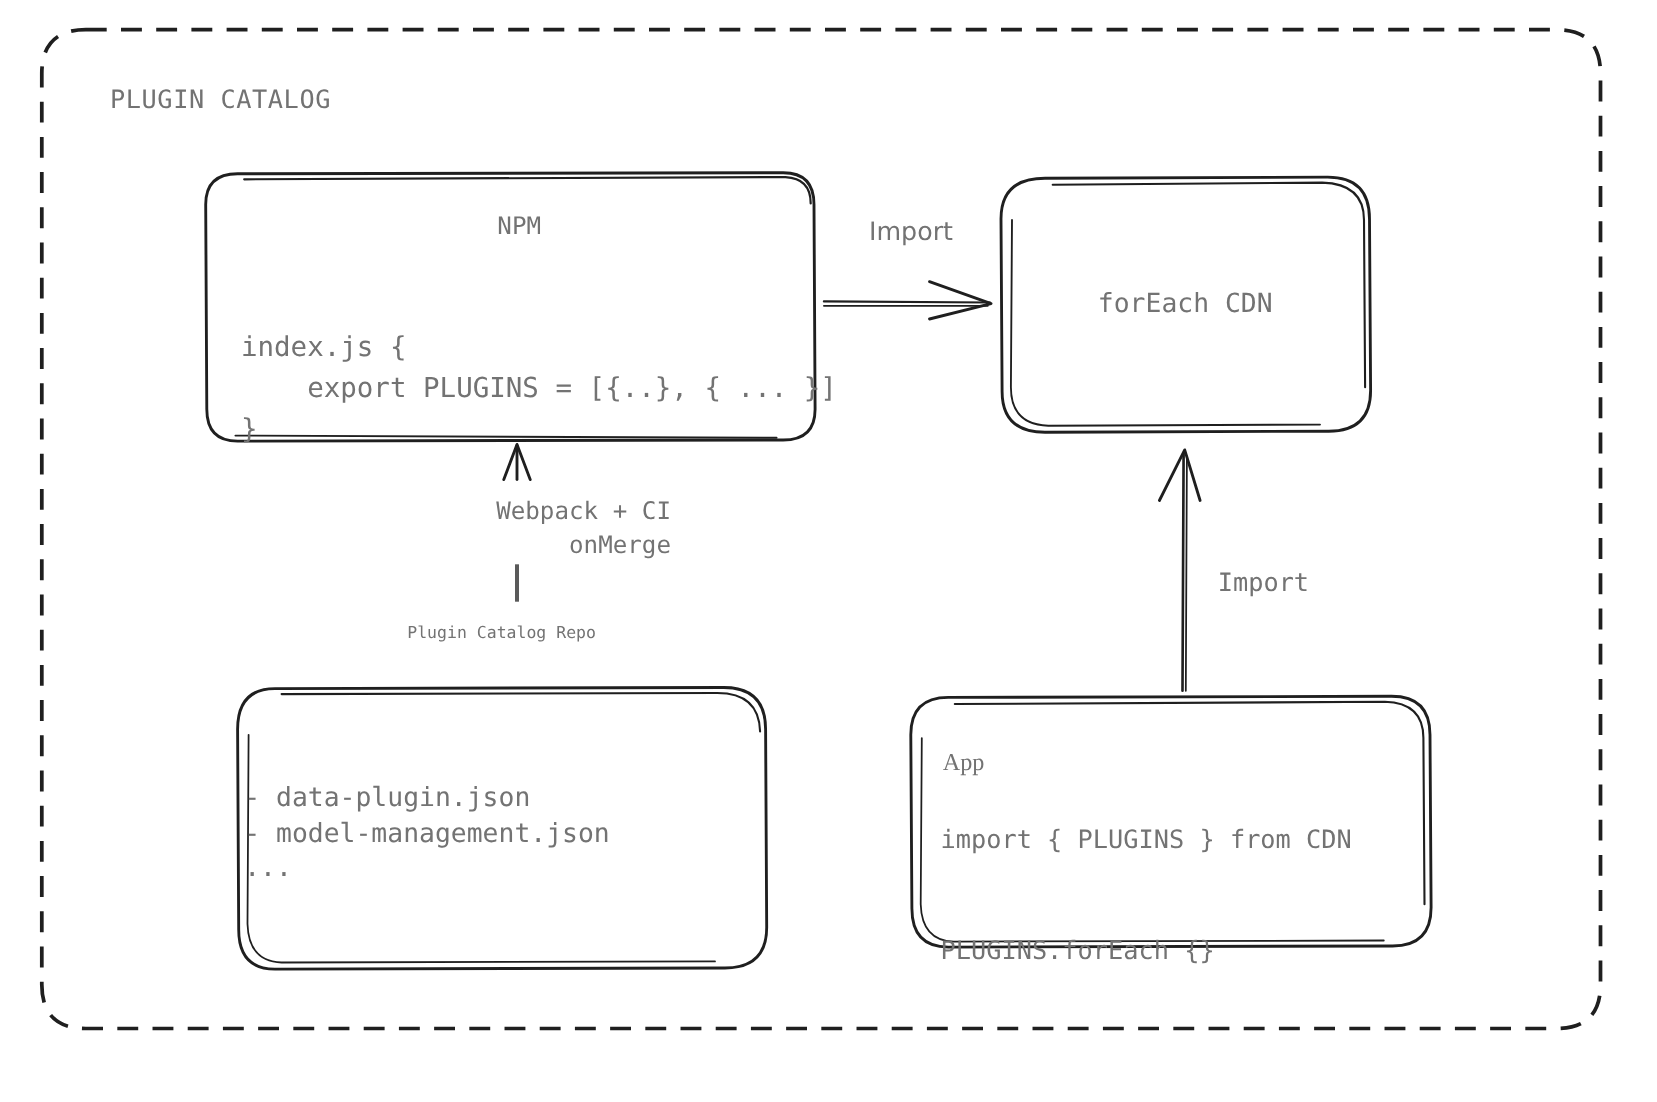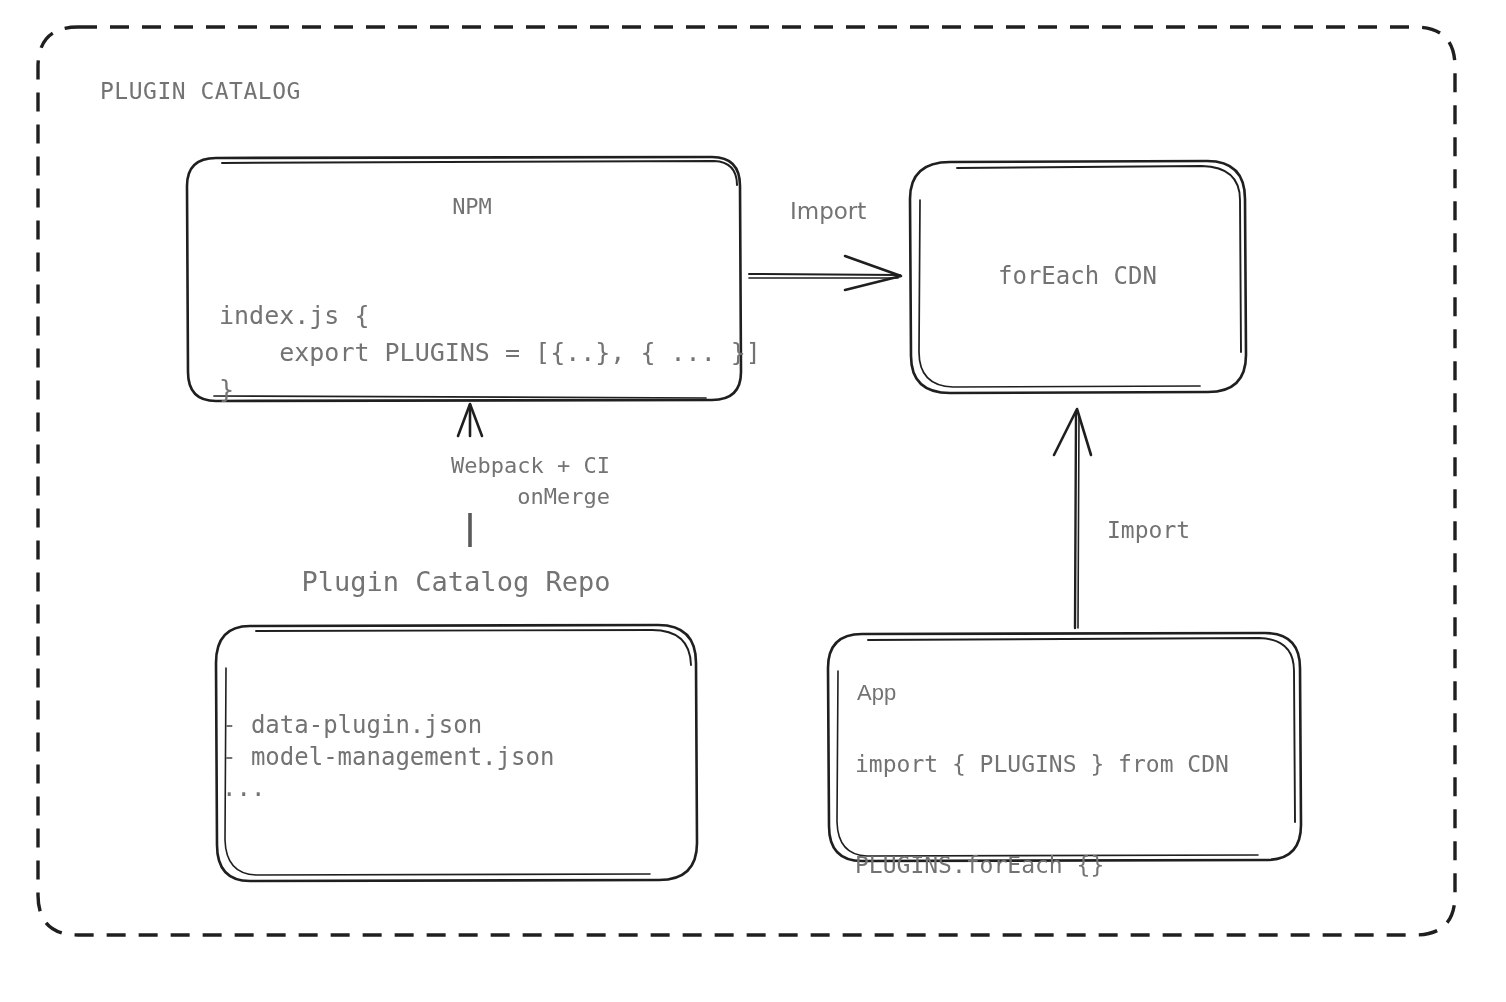--- a/index.html
+++ b/index.html
@@ -78,41 +78,41 @@
     text-align: right;
     font-size: 22px;
     line-height: 1.42;
   }
   
   #repo-caption {
     left: 216px;
     top: 568px;
     width: 480px;
     text-align: center;
-    font-size: 27px;
+    font-size: 15px;
   }
   
   #repo-list {
     left: 222px;
     top: 710px;
     font-size: 24px;
     line-height: 1.32;
   }
   
   #import-label {
     left: 1107px;
     top: 519px;
     font-size: 23px;
   }
   
   #app-title {
     left: 857px;
     top: 682px;
     font-size: 22px;
-    font-family: Liberation Sans, sans-serif;
+    font-family: Liberation Serif, serif;
   }
   #app-code {
     left: 855px;
     top: 739px;
     font-size: 23px;
     line-height: 2.2;
   }
 </style>
 </head>
 <body>

